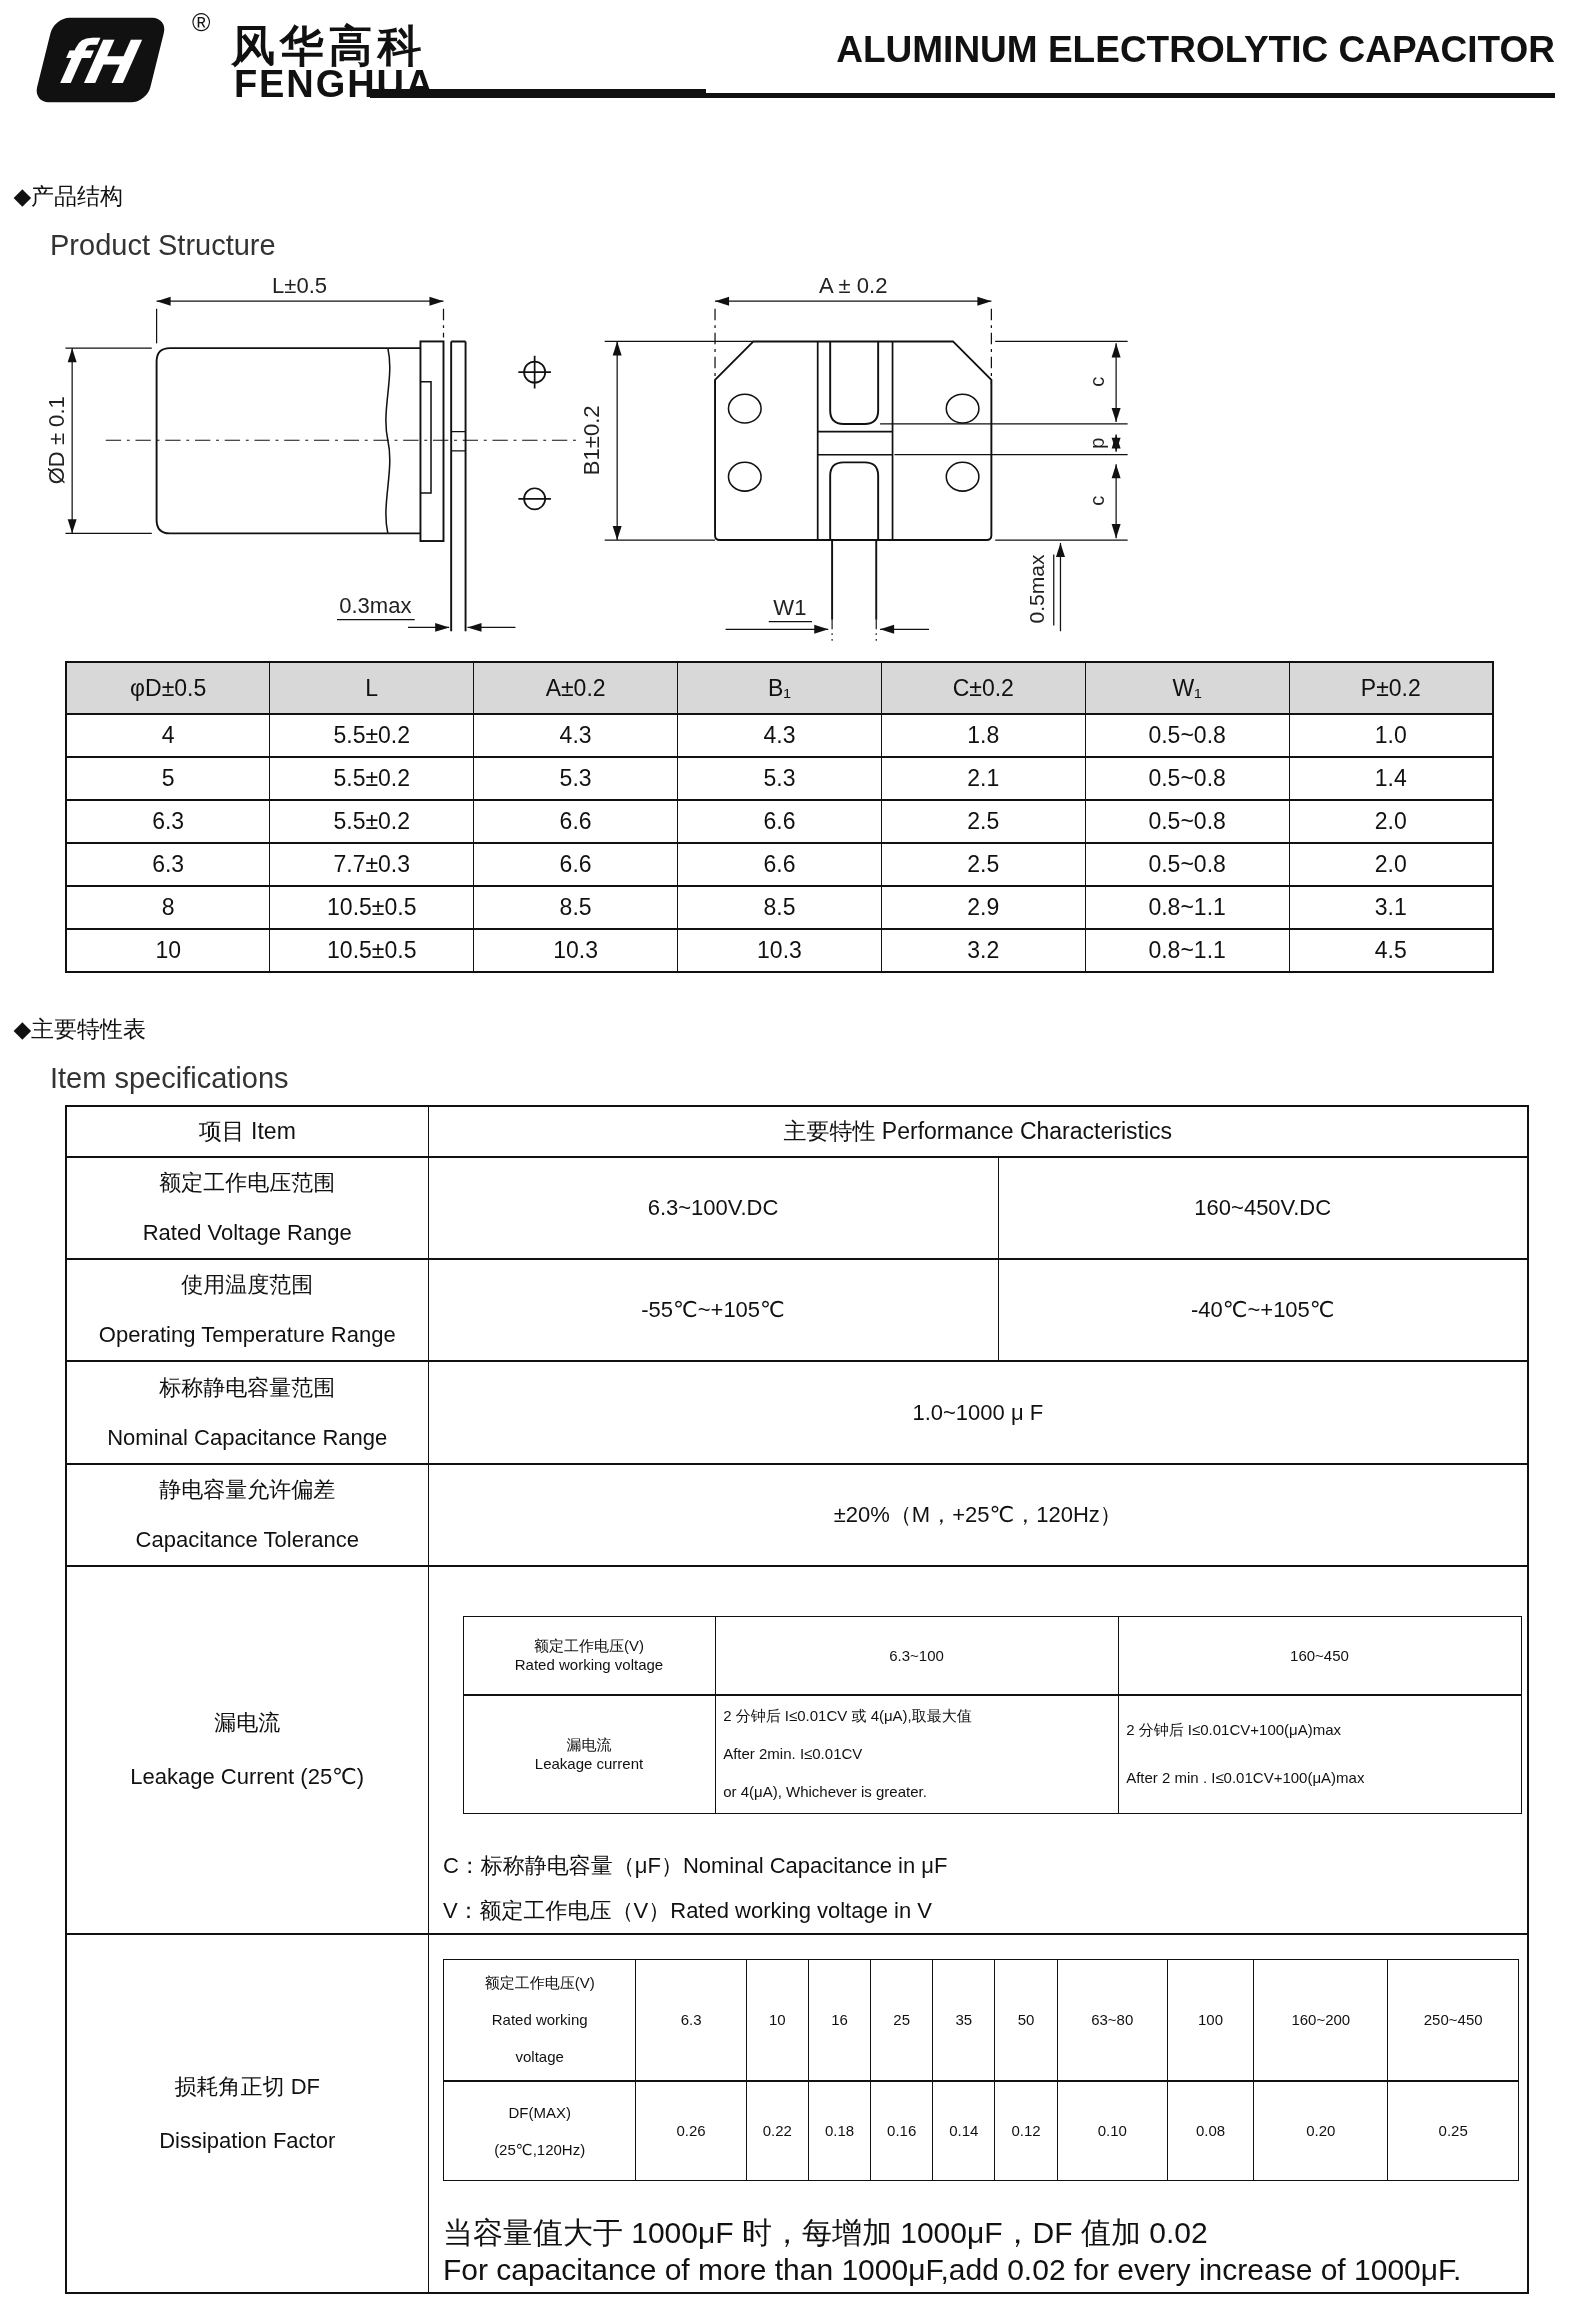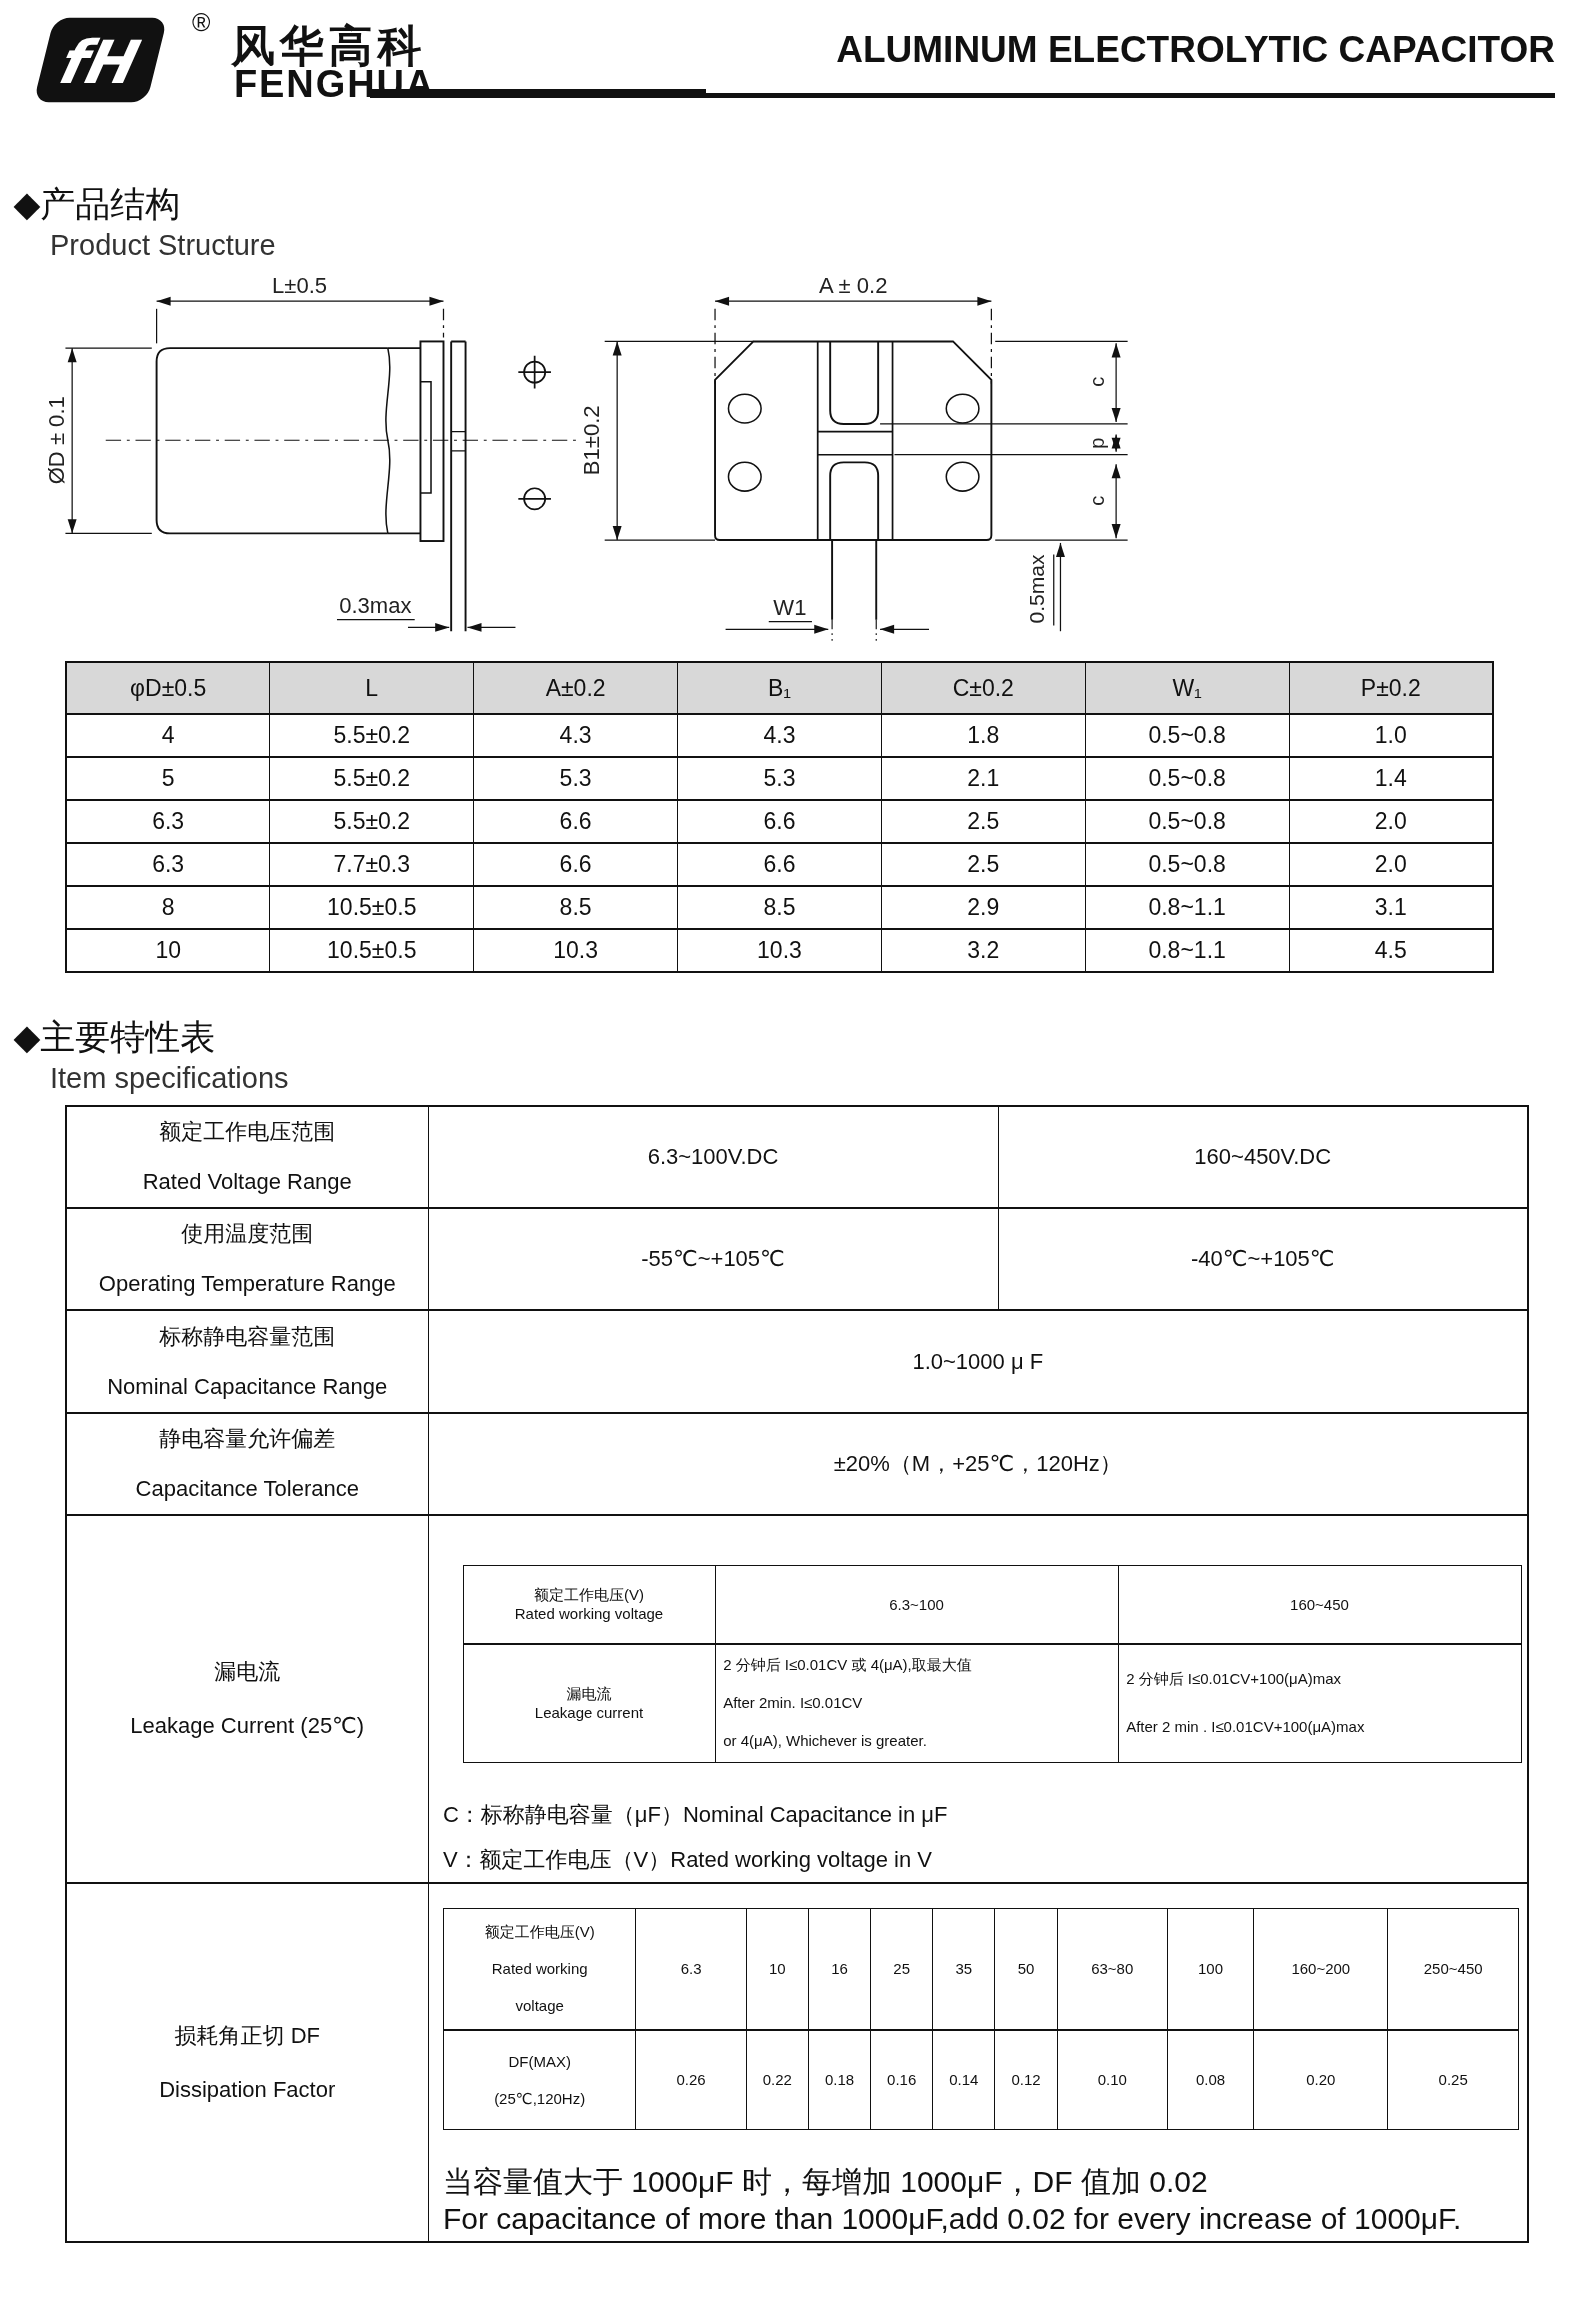--- a/index.html
+++ b/index.html
@@ -7,21 +7,21 @@
         font-family:"Liberation Sans","DejaVu Sans",sans-serif;color:#111;overflow:hidden;}
   
   .logo-mark{position:absolute;left:27px;top:11.5px;}
   .logo-zh{position:absolute;left:231px;top:17.3px;font-size:44px;font-weight:700;letter-spacing:4.8px;}
   .logo-en{position:absolute;left:234px;top:63px;font-size:38px;font-weight:600;letter-spacing:1.9px;}
   .logo-reg{position:absolute;left:192px;top:7.7px;font-size:25px;}
   .doc-title{position:absolute;right:27px;top:29px;font-size:37px;font-weight:700;letter-spacing:0px;}
   .rule-thin{position:absolute;left:370px;top:93px;width:1185px;height:4.8px;background:#111;}
   .rule-thick{position:absolute;left:370px;top:89px;width:336px;height:8.6px;background:#111;}
   
-  .sec-zh{position:absolute;left:13.4px;font-size:35px;font-weight:500;color:#111;}
+  .sec-zh{position:absolute;left:13.4px;font-size:23px;font-weight:500;color:#111;}
   .sec-en{position:absolute;left:50px;font-size:29px;color:#333;}
   
   .drawing{position:absolute;left:38px;top:257px;width:1095px;height:403px;}
   .drawing text{fill:#222;font-family:"Liberation Sans","DejaVu Sans",sans-serif;}
   
   .dims{position:absolute;left:65px;top:661px;width:1429px;border-collapse:collapse;
         table-layout:fixed;font-size:23px;text-align:center;border:2.9px solid #111;}
   .dims th,.dims td{border:1.9px solid #111;border-top-width:2.9px;border-bottom-width:2.9px;font-weight:400;}
   .dims th{background:#d8d8d8;height:48px;}
   .dims td{height:39px;}
@@ -240,20 +240,24 @@
   <div class="sec-zh" style="top:1014px;">◆主要特性表</div>
   <div class="sec-en" style="top:1062px;">Item specifications</div>
 
   <table class="specs">
     <colgroup>
         <col style="width:362px">
         <col style="width:570px">
         <col style="width:530px">
       </colgroup>
     <tbody>
+        <tr style="height:51px;">
+      <td class="hdr">项目 Item</td>
+      <td class="hdr" colspan="2">主要特性 Performance Characteristics</td>
+    </tr>
     <tr style="height:100px;">
       <td class="lab">
         <div>额定工作电压范围</div>
         <div>Rated Voltage Range</div>
       </td>
       <td>6.3~100V.DC</td>
       <td>160~450V.DC</td>
     </tr>
     <tr style="height:100px;">
       <td class="lab">

